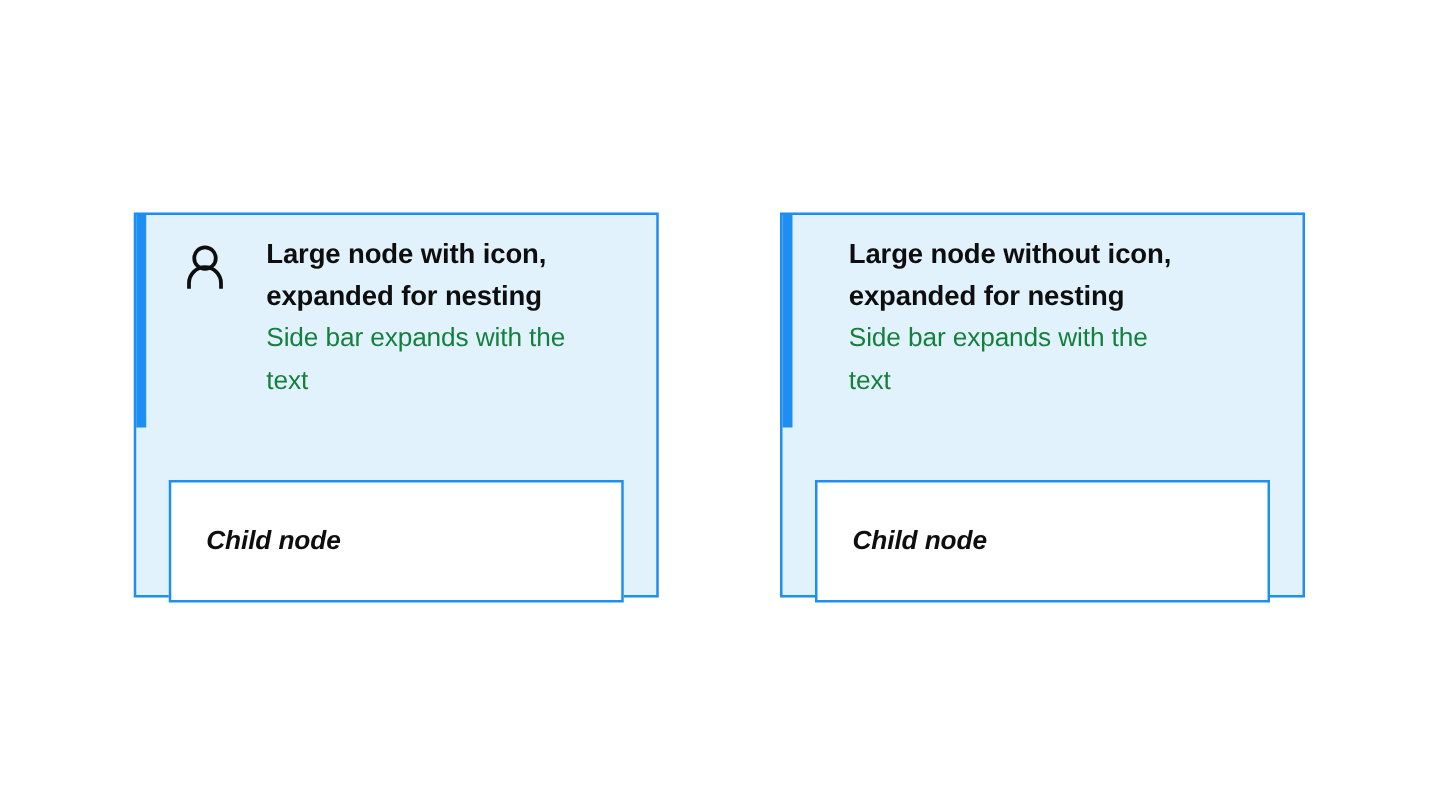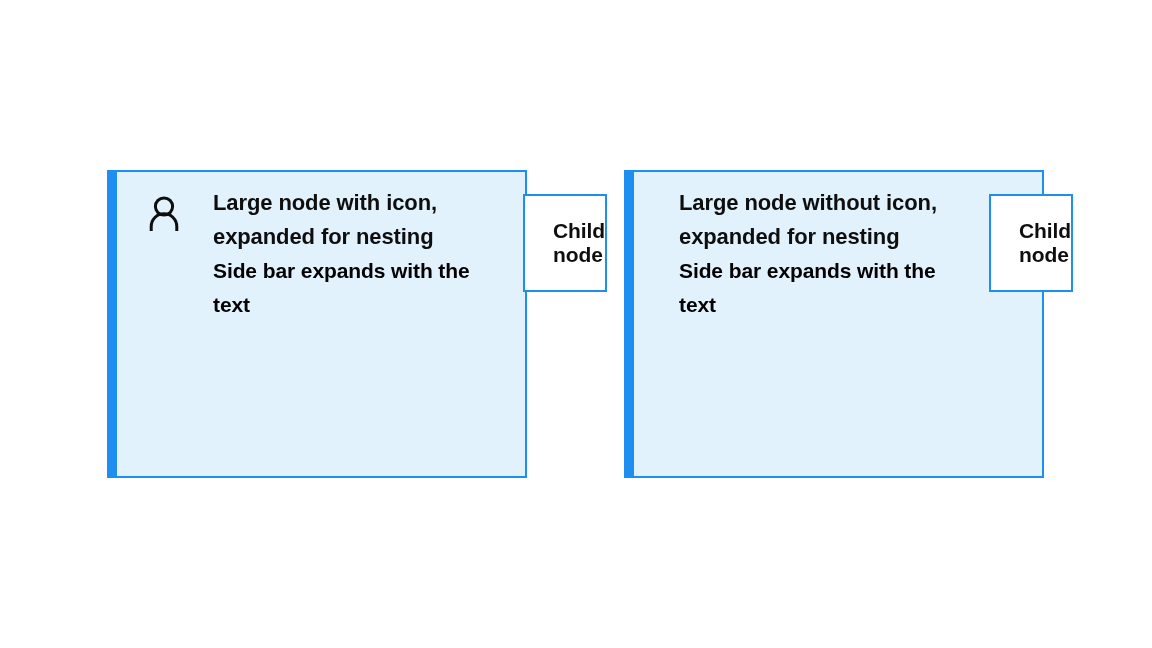--- a/index.html
+++ b/index.html
@@ -24,21 +24,22 @@
 
   
   .node-card {
     position: absolute;
     box-sizing: border-box;
     width: 420px;
     height: 308px;
     background: #e2f2fd;
     border: 2px solid #1f8ef1;
     display: flex;
-    flex-direction: row;
+    flex-direction: column;
+    gap: 20px;
   }
   .node-card.card-left  { left: 107px; top: 170px; }
   .node-card.card-right { left: 624px; top: 170px; }
 
   
   .node-header {
     position: relative;
     display: flex;
     flex-direction: row;
     align-items: flex-start;
@@ -84,30 +85,31 @@
     font-size: 22px;
     line-height: 34px;
     font-weight: 700;
     color: #0e0e0e;
     letter-spacing: -0.1px;
     max-width: 270px;
   }
   .node-subtitle {
     font-size: 21px;
     line-height: 34px;
-    font-weight: 700;
-    color: #000000;
+    font-weight: 400;
+    color: #15803d;
     letter-spacing: -0.1px;
     max-width: 270px;
   }
 
   
   .node-children {
     flex: 1 1 auto;
     padding: 22px 26px 0 26px;
+    font-style: italic;
   }
 
   .child-node {
     box-sizing: border-box;
     height: 98px;
     background: #ffffff;
     border: 2px solid #1f8ef1;
     display: flex;
     align-items: center;
     padding-left: 28px;

